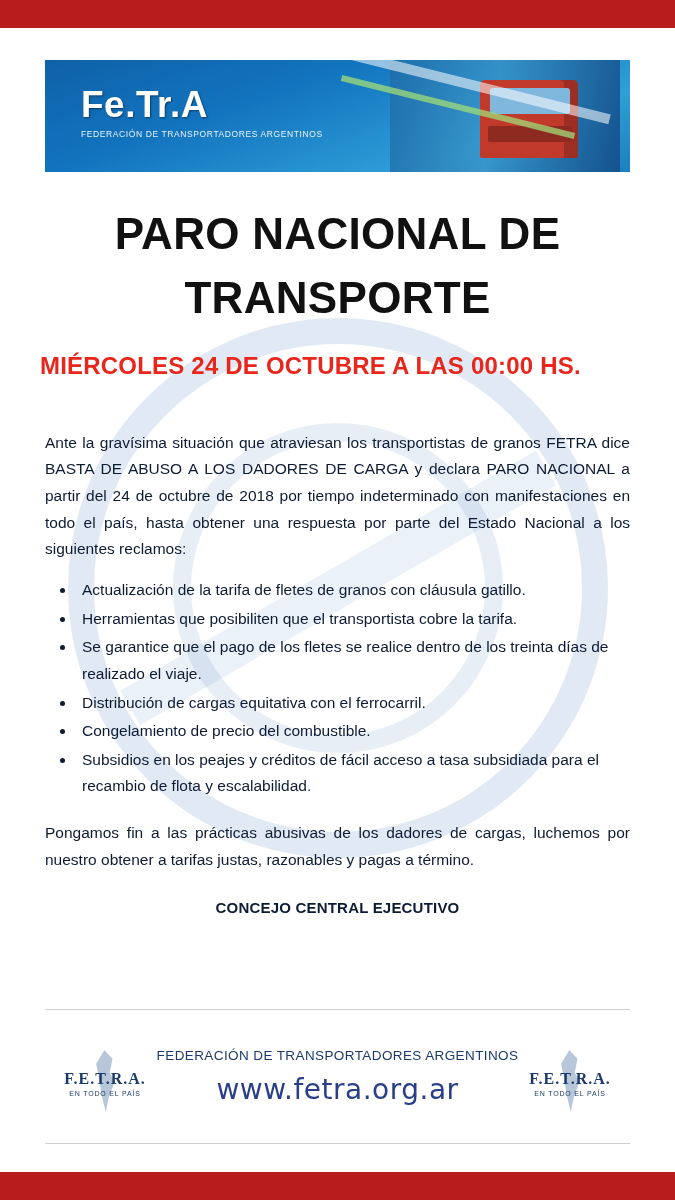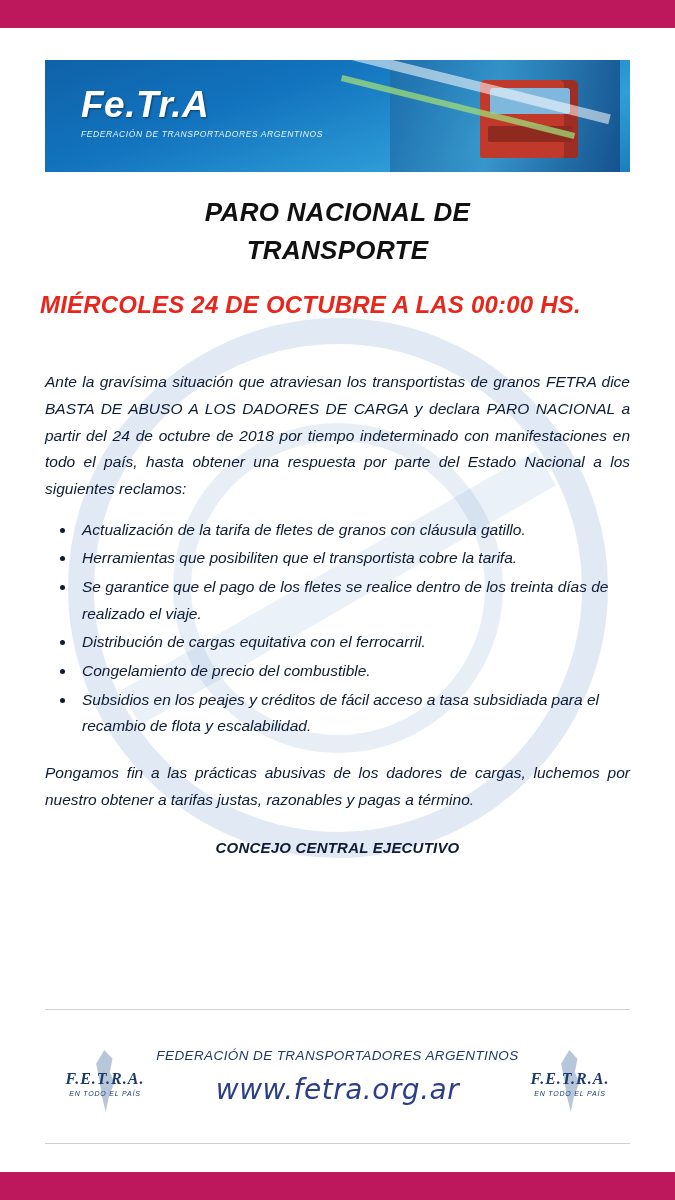--- a/index.html
+++ b/index.html
@@ -10,22 +10,21 @@
   body {
     width: 675px;
     height: 1200px;
     font-family: "Liberation Sans", sans-serif;
     overflow: hidden;
   }
   .screen {
     position: relative;
     width: 675px;
     height: 1200px;
-    background: #be185d;
-    font-style: italic;
+    background: #b91c1c;
   }
   .document {
     position: absolute;
     left: 0;
     top: 28px;
     width: 675px;
     height: 1144px;
     background: #ffffff;
     overflow: hidden;
   }
@@ -145,23 +144,23 @@
   }
   .banner-logo .sub {
     margin-top: 6px;
     font-size: 8.5px;
     letter-spacing: .6px;
     color: #eaf3fb;
   }
 
   
   .title {
-    margin: 22px 50px 0 50px;
+    margin: 30px 50px 0 50px;
     text-align: center;
-    font-size: 26px;
+    font-size: 44px;
     font-weight: bold;
     color: #111111;
     line-height: 1.45;
     letter-spacing: .3px;
   }
   .subtitle {
     margin: 22px 40px 0 40px;
     text-align: left;
     font-size: 24px;
     font-weight: bold;

